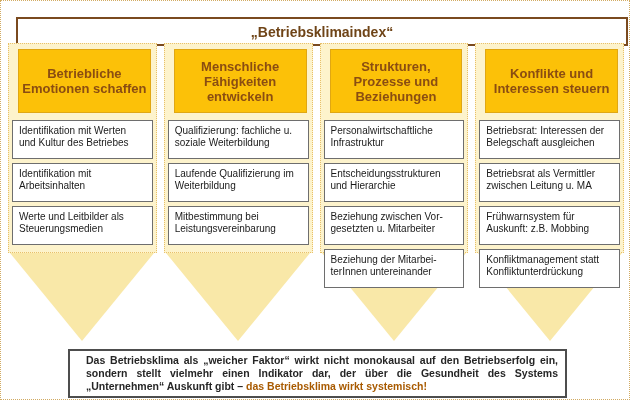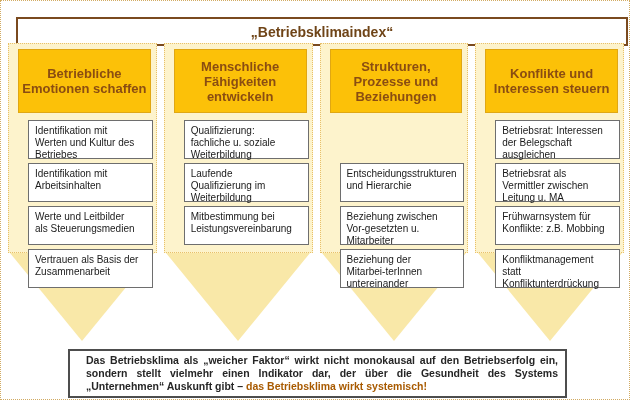--- a/index.html
+++ b/index.html
@@ -23,21 +23,21 @@
     position:absolute;left:0;top:0;right:0;height:210px;box-sizing:border-box;
     background:#fdf3cc;border:1px dotted #e8c06a;z-index:0;
   }
   .col-header{
     position:absolute;left:10px;right:6px;top:6px;height:64px;box-sizing:border-box;
     background:#fcc108;border:1px solid #e0a713;z-index:2;
     display:flex;align-items:center;justify-content:center;text-align:center;
     font-size:13px;font-weight:bold;color:#8a4d12;line-height:15px;padding:2px;
   }
   .item{
-    position:absolute;left:20px;right:4px;height:39px;box-sizing:border-box;
+    position:absolute;left:4px;right:4px;height:39px;box-sizing:border-box;
     background:#fff;border:1px solid #6e6e6e;z-index:2;
     font-size:10px;line-height:12px;color:#1a1a1a;padding:4px 13px 2px 6px;
   }
   .r0{top:77px}.r1{top:120px}.r2{top:163px}.r3{top:206px}
   .triangle{
     position:absolute;top:210px;left:50%;transform:translateX(-50%);
     width:0;height:0;z-index:1;
     border-left:72px solid transparent;border-right:72px solid transparent;
     border-top:88px solid #f9e8a8;
   }
@@ -63,54 +63,54 @@
 
     <div class="column">
       <div class="panel"></div>
       <div class="triangle"></div>
       <div class="col-header">
         <span>Betriebliche Emotionen schaffen</span>
       </div>
       <div class="item r0">Identifikation mit Werten und Kultur des Betriebes</div>
       <div class="item r1">Identifikation mit Arbeitsinhalten</div>
       <div class="item r2">Werte und Leitbilder als Steuerungsmedien</div>
-      <div class="item r3">Vertrauen als Basis der Zusammenarbeit</div>
     </div>
 
     <div class="column">
       <div class="panel"></div>
       <div class="triangle"></div>
       <div class="col-header">
         <span>Menschliche Fähigkeiten entwickeln</span>
       </div>
       <div class="item r0">Qualifizierung: fachliche u. soziale Weiterbildung</div>
       <div class="item r1">Laufende Qualifizierung im Weiterbildung</div>
       <div class="item r2">Mitbestimmung bei Leistungsvereinbarung</div>
     </div>
 
     <div class="column">
       <div class="panel"></div>
       <div class="triangle"></div>
       <div class="col-header">
         <span>Strukturen, Prozesse und Beziehungen</span>
       </div>
+      <div class="item r0">Personalwirtschaftliche Infrastruktur</div>
       <div class="item r1">Entscheidungsstrukturen und Hierarchie</div>
       <div class="item r3">Beziehung der Mitarbei-terInnen untereinander</div>
       <div class="item r2">Beziehung zwischen Vor-gesetzten u. Mitarbeiter</div>
     </div>
 
     <div class="column">
       <div class="panel"></div>
       <div class="triangle"></div>
       <div class="col-header">
         <span>Konflikte und Interessen steuern</span>
       </div>
       <div class="item r0">Betriebsrat: Interessen der Belegschaft ausgleichen</div>
       <div class="item r1">Betriebsrat als Vermittler zwischen Leitung u. MA</div>
-      <div class="item r2">Frühwarnsystem für Konflikte: z.B. Mobbing</div>
+      <div class="item r2">Frühwarnsystem für Auskunft: z.B. Mobbing</div>
       <div class="item r3">Konfliktmanagement statt Konfliktunterdrückung</div>
     </div>
 
   </div>
 
   <div class="footer-box">
     <span>Das Betriebsklima als „weicher Faktor“ wirkt nicht monokausal auf den Betriebserfolg ein, sondern stellt vielmehr einen Indikator dar, der über die Gesundheit des Systems „Unternehmen“ Auskunft gibt – </span><span class="hl">das Betriebsklima wirkt systemisch!</span>
   </div>
 
 </div>

